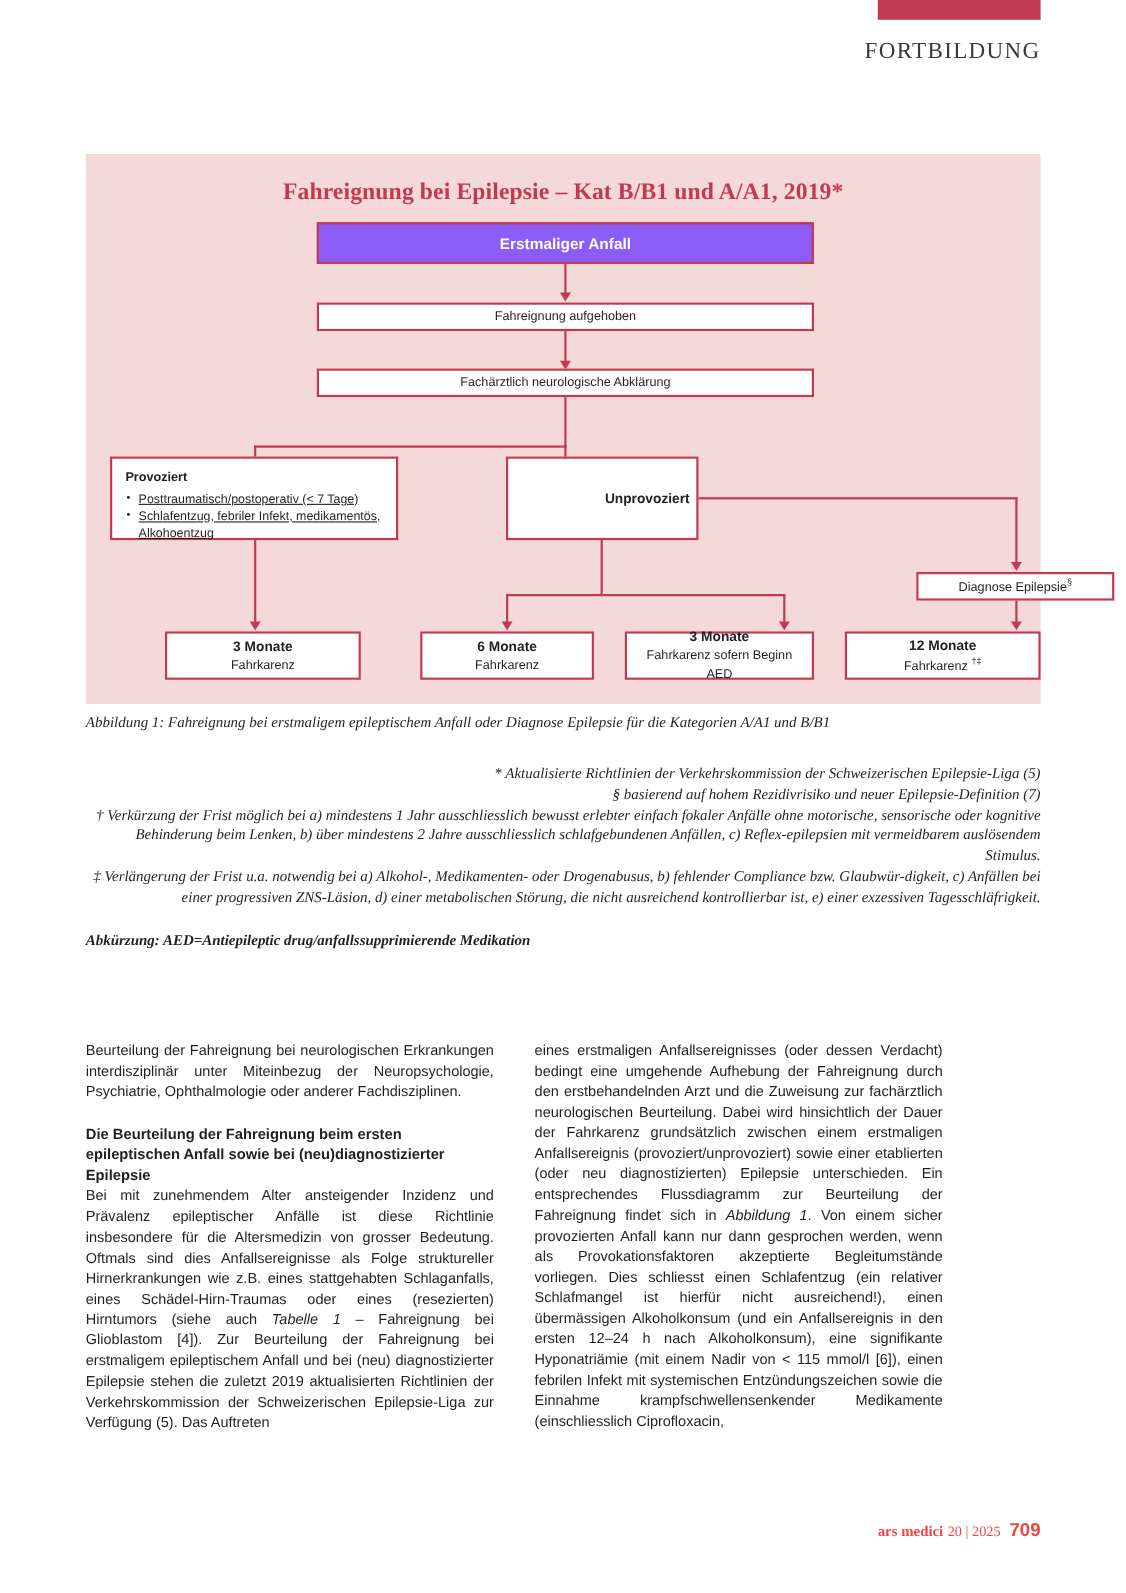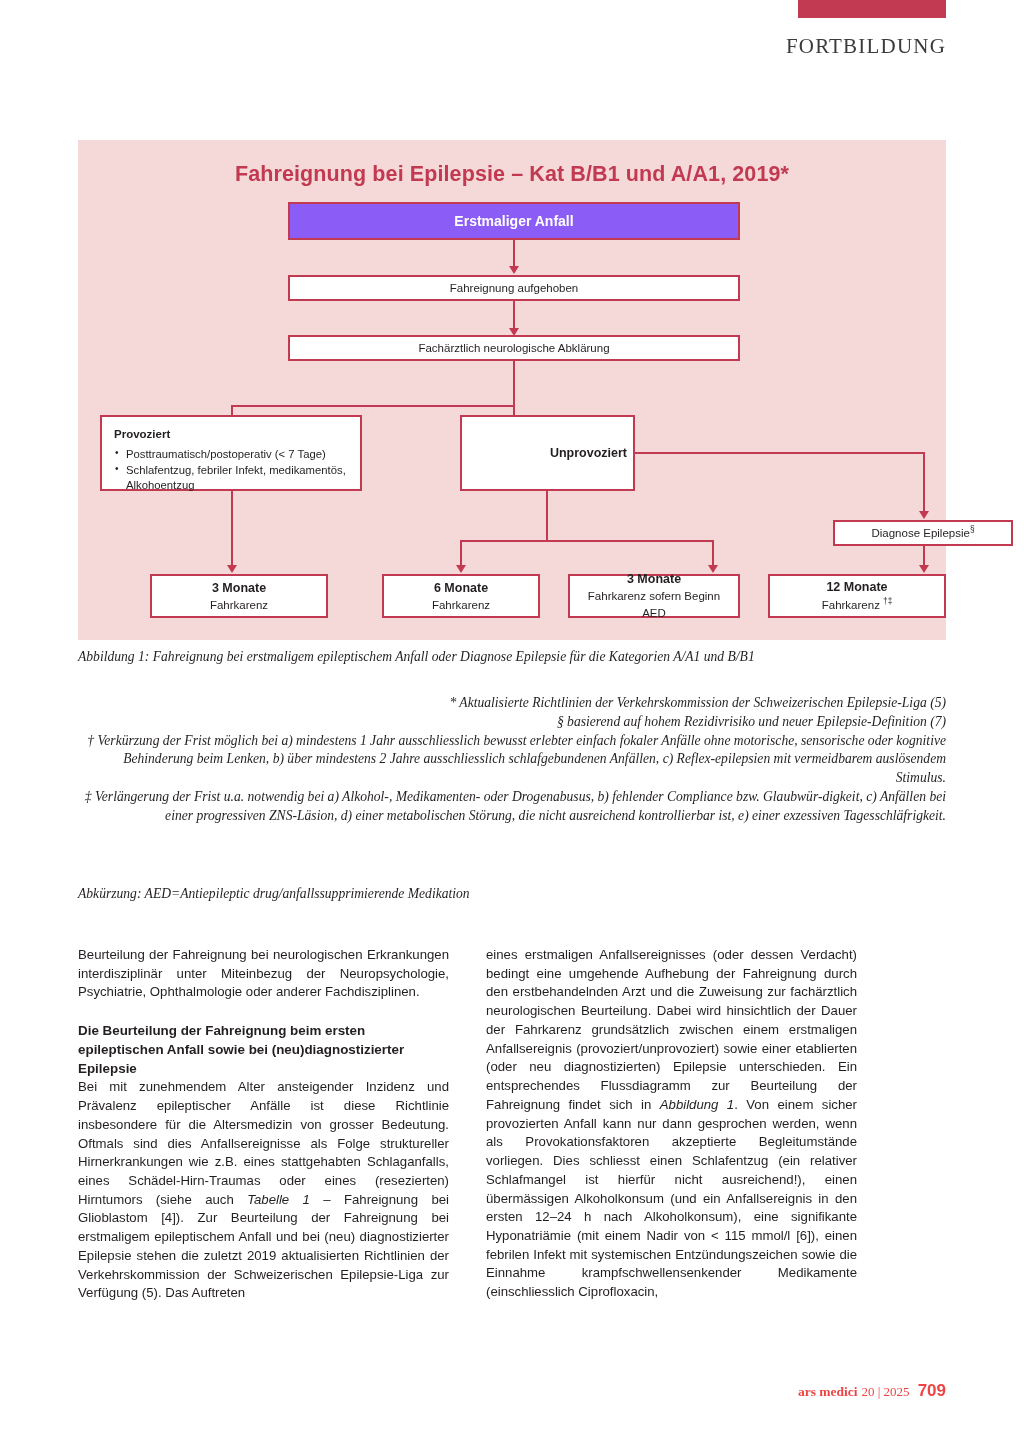--- a/index.html
+++ b/index.html
@@ -36,21 +36,21 @@
   .figure-panel {
     position: absolute;
     left: 78px; top: 140px;
     width: 868px; height: 500px;
     background: #f5d9d8;
   }
   .figure-title {
     position: absolute;
     top: 22px; left: 0; width: 100%;
     text-align: center;
-    font-family: Liberation Sans, sans-serif;
+    font-family: Liberation Serif, serif;
     font-weight: bold;
     font-size: 21.5px;
     color: #c13a51;
     letter-spacing: 0.1px;
   }
 
   
   .node {
     position: absolute;
     border: 2px solid #c13a51;
@@ -75,21 +75,21 @@
   .node .line-strong { font-weight: bold; font-size: 12.5px; }
   .node .line-sub { font-size: 11.5px; }
 
   .node.left-align {
     align-items: flex-start;
     justify-content: flex-start;
     text-align: left;
     padding: 9px 10px 8px 12px;
   }
   .node.left-align .hd { font-weight: bold; font-size: 11.5px; margin-bottom: 4px; }
-  .node.left-align ul { margin: 0; padding: 0; list-style: none; }
+  .node.left-align ul { margin: 0; padding: 0; list-style: none; text-decoration: underline; }
   .node.left-align li {
     position: relative;
     padding-left: 12px;
     font-size: 11.3px;
     line-height: 1.35;
     margin-bottom: 1px;
   }
   .node.left-align li:before {
     content: "•";
     position: absolute; left: 1px; top: -1px;
@@ -120,21 +120,21 @@
     width: 868px;
     font-family: "Liberation Serif", serif;
     font-style: italic;
     font-size: 13.6px;
     line-height: 1.38;
     color: #231f20;
   }
   .caption { top: 648px; }
   .footnotes { top: 694px; }
   .footnotes p { margin: 0 0 0 0; text-align: right; }
-  .abbrev { top: 885px; }
+  .abbrev { top: 846px; font-weight: bold; }
 
   
   .cols {
     position: absolute;
     left: 78px; top: 946px;
     width: 868px;
     display: flex;
     gap: 37px;
   }
   .col { width: 371px; }

